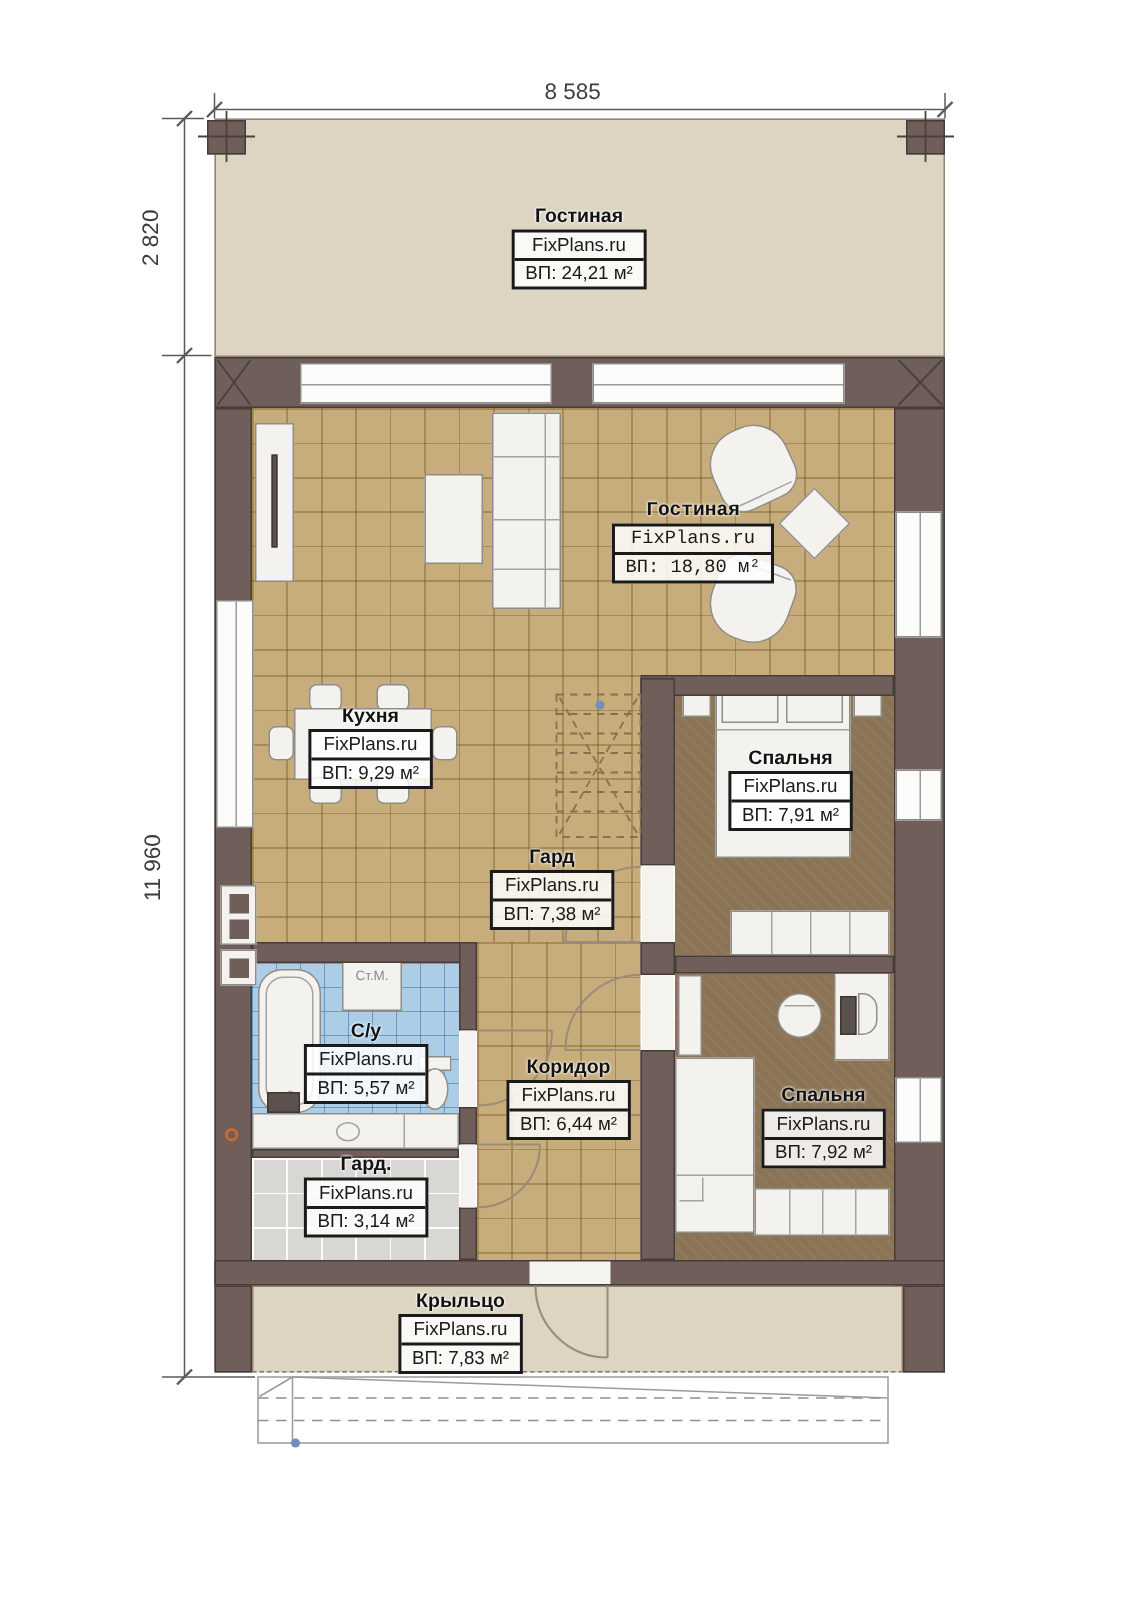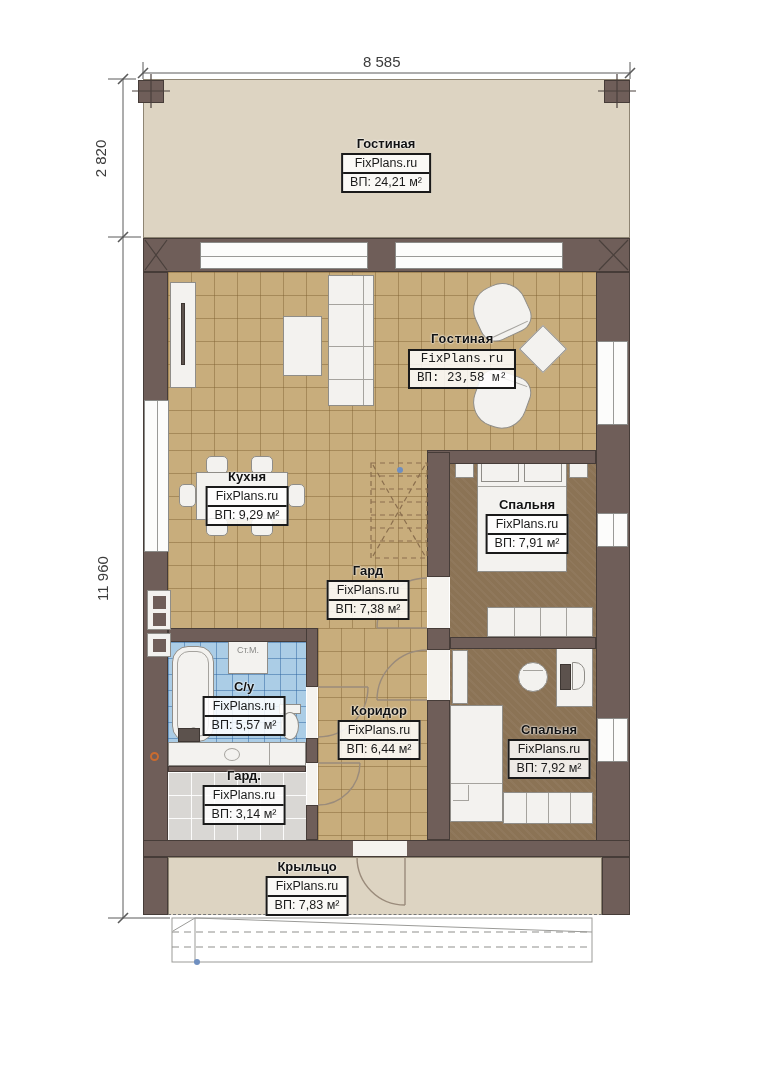--- a/index.html
+++ b/index.html
@@ -262,21 +262,21 @@
 
   <div class="room-label" style="left:386px;top:136px;">
     <div class="rn">Гостиная</div>
     <div class="box"><div class="row">FixPlans.ru</div>
     <div class="row">ВП: 24,21 м²</div></div>
   </div>
 
   <div class="room-label" style="left:462px;top:332px;font-family:Liberation Mono, monospace;">
     <div class="rn">Гостиная</div>
     <div class="box"><div class="row">FixPlans.ru</div>
-    <div class="row">ВП: 23,58 м²</div></div>
+    <div class="row">ВП: 18,80 м²</div></div>
   </div>
 
   <div class="room-label" style="left:247px;top:469px;text-align:center;">
     <div class="rn">Кухня</div>
     <div class="box"><div class="row">FixPlans.ru</div>
     <div class="row">ВП: 9,29 м²</div></div>
   </div>
 
   <div class="room-label" style="left:527px;top:497px;">
     <div class="rn">Спальня</div>

